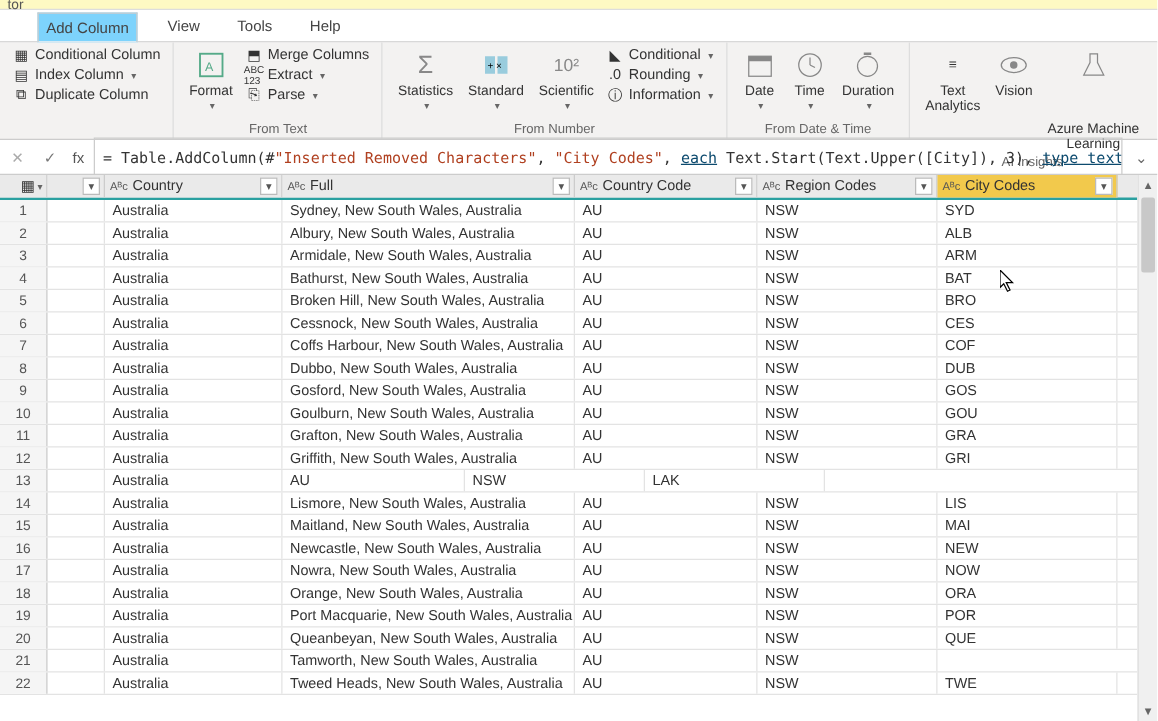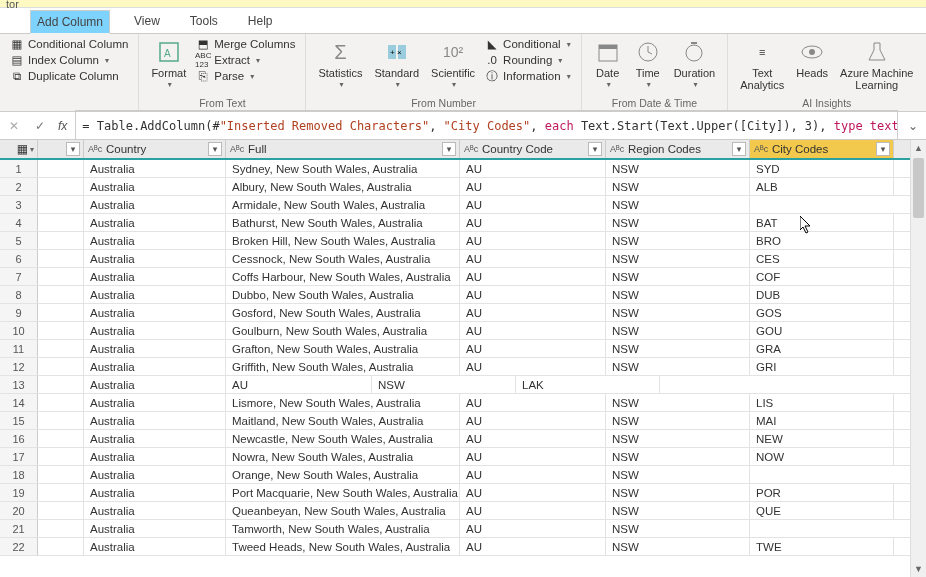--- a/index.html
+++ b/index.html
@@ -19,24 +19,24 @@
   .rb-btn { display: flex; align-items: center; gap: 4px; font-size: 11.5px; color: #333; padding: 1px 2px; white-space: nowrap; }
   .rb-btn .ic { width: 14px; height: 14px; display: inline-flex; align-items: center; justify-content: center; }
   .rb-big { display: flex; flex-direction: column; align-items: center; justify-content: flex-start; font-size: 11px; color: #333; padding: 2px 4px; gap: 1px; text-align:center; }
   .rb-big .ic { width: 28px; height: 28px; display: flex; align-items:center; justify-content:center; }
   .chev { font-size: 8px; color: #666; margin-left: 2px; }
   
   .formula-bar { display: flex; align-items: center; height: 28px; border-bottom: 1px solid #ccc; background: #fff; padding: 0 4px; gap: 6px; }
   .fx-btn { width: 20px; height: 20px; display:flex; align-items:center; justify-content:center; color:#666; }
   .fx-cancel { color: #aaa; }
   .fx-confirm { color: #777; }
-  .fx-label { font-style: italic; color: #555; font-size: 12px; padding: 0 2px;}
+  .fx-label { color: #555; font-size: 12px; padding: 0 2px;}
   .formula-input { flex: 1; border: 1px solid #ccc; height: 32px; font-family: Consolas, monospace; font-size: 12px; padding: 13px 6px; display:flex; align-items:center; gap:0; white-space: pre; overflow:hidden;}
   .tok-str { color: #b04020; }
-  .tok-kw  { color: #be185d; }
+  .tok-kw  { color: #0c4a6e; text-decoration: underline; }
   .tok-fn  { color: #333; }
   .fx-expand { width: 18px; text-align:center; color:#666; }
   
   .grid-area { position: relative; height: calc(577px - 8px - 26px - 78px - 28px); overflow: hidden; display:flex; }
   .grid { flex:1; overflow:hidden; }
   .col-header-row { display: flex; height: 20px; background: #eaeaea; border-bottom: 2px solid #2aa0a0; }
   .corner-cell { width: 38px; background: #eaeaea; border-right: 1px solid #ccc; display:flex; align-items:center; justify-content:flex-end; padding-right:3px;}
   .col-h { display: flex; align-items: center; border-right: 1px solid #ccc; padding: 0 4px; font-size: 11.5px; color: #333; position:relative; background: #eaeaea;}
   .col-h.selected { background: #f2c94c; }
   .col-h .type-ic { width:18px; font-size:9px; color:#555; }
@@ -217,29 +217,29 @@
           <span style="white-space:pre-line;">Text
 Analytics</span>
         </div>
       <div class="rb-big">
           <span class="ic">
             <svg width="24" height="24">
               <ellipse cx="12" cy="12" rx="10" ry="6" fill="none" stroke="#888"></ellipse>
               <circle cx="12" cy="12" r="3" fill="#888"></circle>
             </svg>
           </span>
-          <span>Heads</span>
+          <span>Vision</span>
         </div>
       <div class="rb-big">
           <span class="ic">
             <svg width="24" height="24">
               <path d="M9 3 L9 10 L4 20 L20 20 L15 10 L15 3 Z" fill="none" stroke="#888"></path>
             </svg>
           </span>
-          <span style="white-space:pre-line;">Azure Machine
+          <span style="white-space:pre-line;margin-top:30px;">Azure Machine
 Learning</span>
         </div>
     </div>
     <div class="ribbon-group-label">AI Insights</div>
   </div>
 </div>
 
 <div class="formula-bar">
   <div class="fx-btn fx-cancel">✕</div>
   <div class="fx-btn fx-confirm">✓</div>
@@ -306,20 +306,21 @@
           <div class="cell c-region">NSW</div>
           <div class="cell c-city">ALB</div>
         </div>
         <div class="data-row">
           <div class="row-h">3</div>
           <div class="cell c-blank"></div>
           <div class="cell c-country">Australia</div>
           <div class="cell c-full">Armidale, New South Wales, Australia</div>
           <div class="cell c-cc">AU</div>
           <div class="cell c-region">NSW</div>
+          <div class="cell c-city">ARM</div>
         </div>
         <div class="data-row">
           <div class="row-h">4</div>
           <div class="cell c-blank"></div>
           <div class="cell c-country">Australia</div>
           <div class="cell c-full">Bathurst, New South Wales, Australia</div>
           <div class="cell c-cc">AU</div>
           <div class="cell c-region">NSW</div>
           <div class="cell c-city">BAT</div>
         </div>
@@ -439,20 +440,21 @@
           <div class="cell c-region">NSW</div>
           <div class="cell c-city">NOW</div>
         </div>
         <div class="data-row">
           <div class="row-h">18</div>
           <div class="cell c-blank"></div>
           <div class="cell c-country">Australia</div>
           <div class="cell c-full">Orange, New South Wales, Australia</div>
           <div class="cell c-cc">AU</div>
           <div class="cell c-region">NSW</div>
+          <div class="cell c-city">ORA</div>
         </div>
         <div class="data-row">
           <div class="row-h">19</div>
           <div class="cell c-blank"></div>
           <div class="cell c-country">Australia</div>
           <div class="cell c-full">Port Macquarie, New South Wales, Australia</div>
           <div class="cell c-cc">AU</div>
           <div class="cell c-region">NSW</div>
           <div class="cell c-city">POR</div>
         </div>

